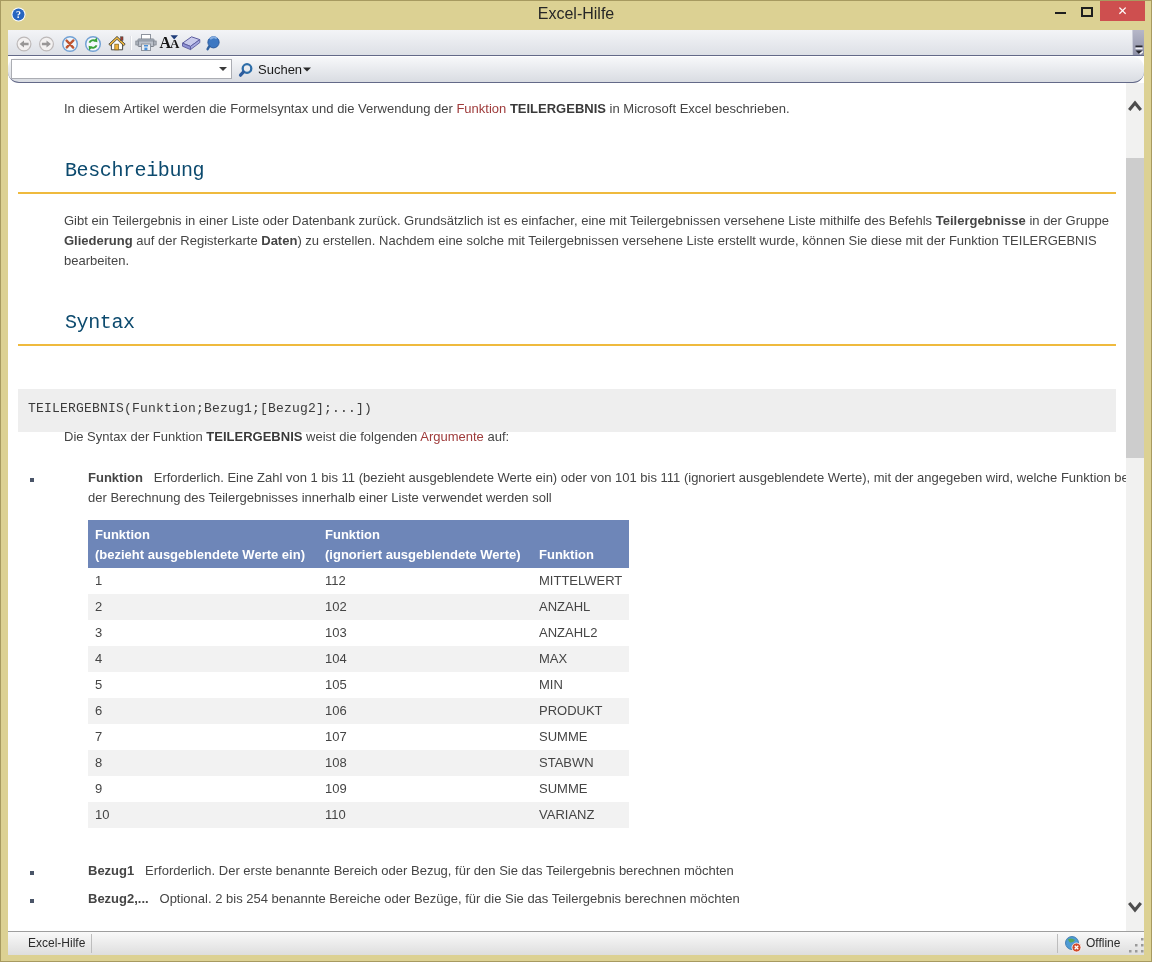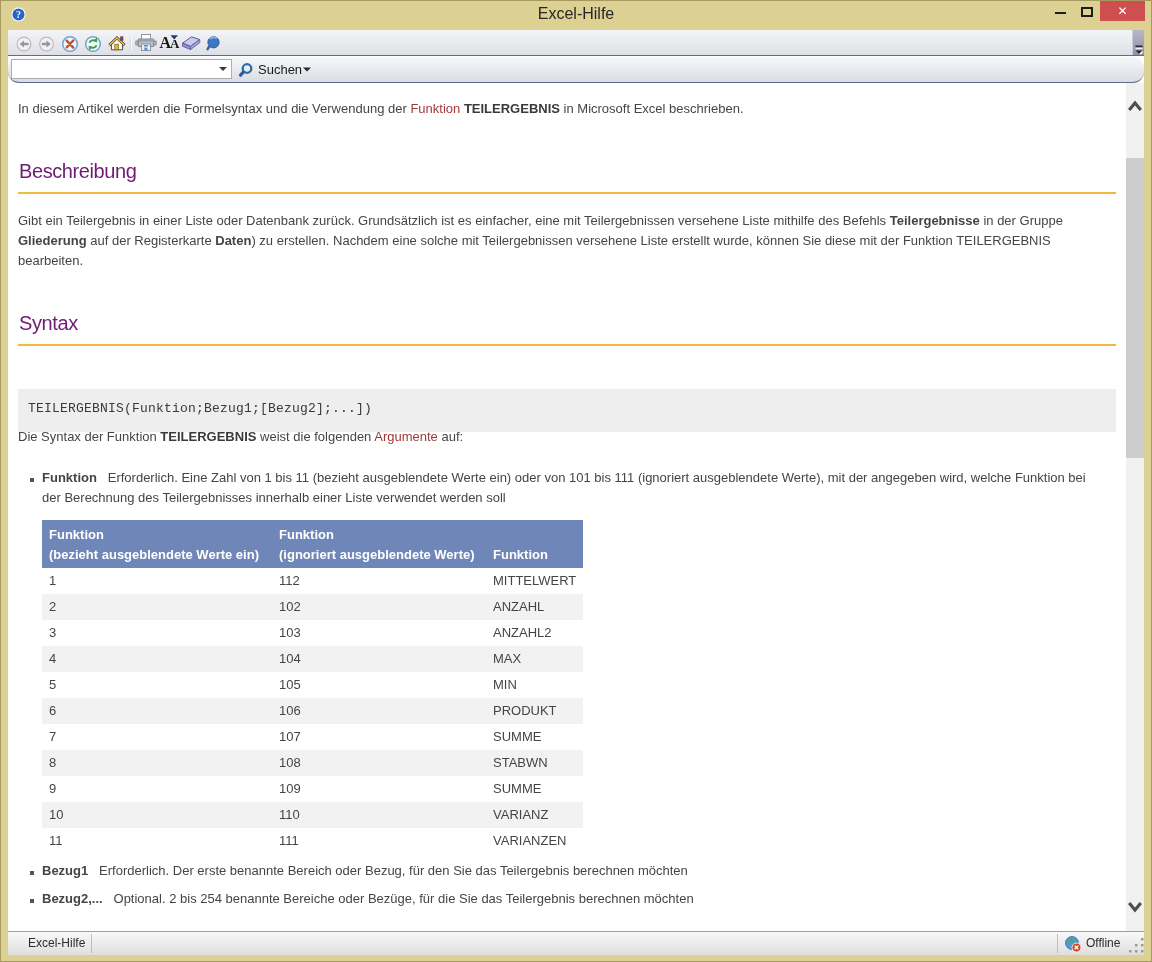--- a/index.html
+++ b/index.html
@@ -15,23 +15,23 @@
 
 #client { position:absolute; left:8px; top:30px; width:1136px; height:925px; background:#fff; }
 #toolbar1 { position:absolute; left:0; top:0; width:1136px; height:26px; background:linear-gradient(#F3F4F7,#DDE0E6); border-bottom:1px solid #636988; }
 #icons { position:absolute; left:0; top:0; }
 #toolbar2 { position:absolute; left:0; top:27px; width:1136px; height:26px; background:linear-gradient(#F7F8FA,#D9DCE2); border-bottom:1px solid #636988;border-radius:11px; }
 #combo { position:absolute; left:3px; top:2px; width:221px; height:20px; background:#fff; border:1px solid #ABADB3; }
 #comboarrow { position:absolute; right:4px; top:7px; width:0; height:0; border-left:4px solid transparent; border-right:4px solid transparent; border-top:4px solid #3a3a3a; }
 #suchen { position:absolute; left:220px; top:0px; height:26px; }
 
 #content { position:absolute; left:0; top:53px; width:1136px; height:848px; background:#fff; overflow:hidden; font-size:13px; color:#454545; }
-#content .abs { position:absolute; white-space:nowrap; line-height:20px; }
+#content .abs { position:absolute; white-space:nowrap; line-height:20px;margin-left:46px; }
 a.red { color:#9E3A3A; }
-h2.sect { font-weight:normal; font-size:20px; color:#701a75; line-height:24px; letter-spacing:-0.4px; }
+h2.sect { font-weight:normal; font-size:20px; color:#0c4a6e; line-height:24px; letter-spacing:-0.4px;font-family:Liberation Mono, monospace; }
 .rule { position:absolute; height:2px; background:#EFBA3E; left:10px; width:1098px; }
 #codebox { position:absolute; left:10px; top:278px; width:1098px; height:43px; background:#EEEEEE;margin-top:28px; }
 #codebox span { position:absolute; left:10px; top:10px; font-family:"Liberation Mono", monospace; font-size:13px; color:#3a3a3a; line-height:20px; letter-spacing:0.2px; }
 .bullet { position:absolute; width:4px; height:4px; background:#4A5568; }
 
 table.ft { border-collapse:collapse; font-size:13px; color:#454545; }
 table.ft th { background:#6E86B8; color:#fff; font-weight:bold; text-align:left; vertical-align:bottom; padding:5px 7px 4px 7px; line-height:19.5px; }
 table.ft td { padding:0 7px; height:26px; }
 table.ft tr.alt td { background:#F2F2F2; }
 
@@ -193,25 +193,20 @@
             </tr>
         <tr>
               <td>9</td>
               <td>109</td>
               <td>SUMME</td>
             </tr>
         <tr class="alt">
               <td>10</td>
               <td>110</td>
               <td>VARIANZ</td>
-            </tr>
-        <tr>
-              <td>11</td>
-              <td>111</td>
-              <td>VARIANZEN</td>
             </tr>
       </tbody>
         </table>
     </div>
     <div class="bullet" style="left:22px; top:788px;"></div>
     <div class="abs" style="left:34px; top:778px;text-align:center;"><b>Bezug1</b>&nbsp;&nbsp;&nbsp;Erforderlich. Der erste benannte Bereich oder Bezug, für den Sie das Teilergebnis berechnen möchten</div>
     <div class="bullet" style="left:22px; top:816px;"></div>
     <div class="abs" style="left:34px; top:806px;text-align:center;"><b>Bezug2,...</b>&nbsp;&nbsp;&nbsp;Optional. 2 bis 254 benannte Bereiche oder Bezüge, für die Sie das Teilergebnis berechnen möchten</div>
     <div id="scrollbar">
       <svg style="position:absolute;left:0;top:15px" width="18" height="18">

